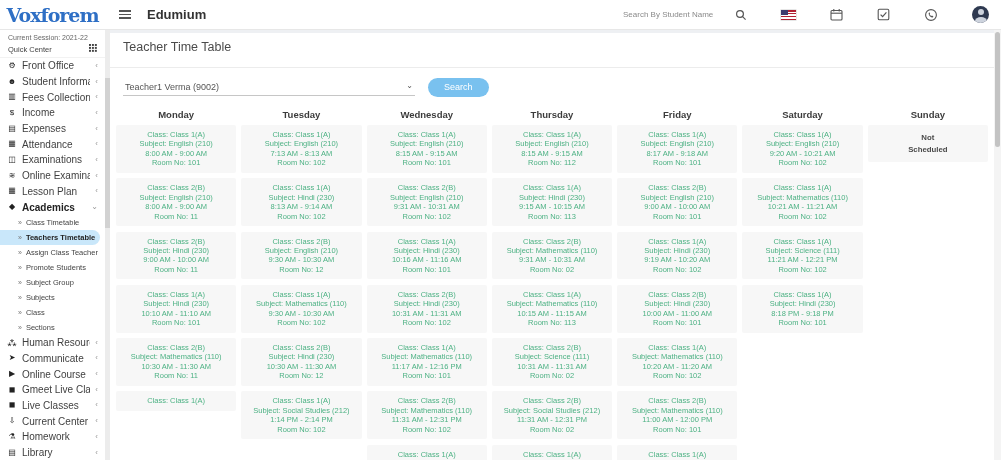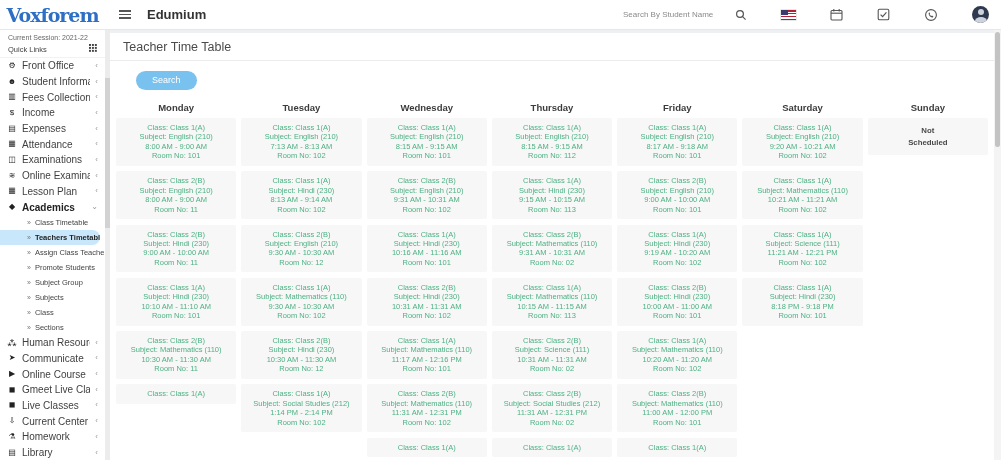--- a/index.html
+++ b/index.html
@@ -38,40 +38,40 @@
   .session { padding:4px 8px 1px; font-size:7px; color:#666; white-space:nowrap; }
   .quick-links { padding:2px 8px 3px; display:flex; justify-content:space-between; align-items:center;
                  color:#444; font-size:7.5px; border-bottom:1px solid #f2f2f2; }
   .menu-item { height:15.7px; display:flex; align-items:center; padding:0 7px; gap:5px; cursor:pointer; }
   .mi-icon { width:10px; flex:none; font-size:8px; color:#222; text-align:center; line-height:1; }
   .mi-label { flex:1; font-size:10px; color:#3f3f3f; white-space:nowrap; overflow:hidden; }
   .menu-item.expanded .mi-label { font-weight:bold; color:#222; }
   .mi-chevron { flex:none; color:#999; font-size:8px; line-height:1; }
   .mi-chevron.closed::before { content:"\2039"; }
   .mi-chevron.open::before { content:"\2304"; }
-  .submenu-item { height:15px; display:flex; align-items:center; gap:4px; padding-left:27px;
+  .submenu-item { height:15px; display:flex; align-items:center; gap:4px; padding-left:18px;
                   cursor:pointer; color:#444; }
   .smi-arrow { color:#777; font-size:7px; }
   .smi-arrow::before { content:"\00BB"; }
   .smi-label { font-size:7.5px; white-space:nowrap; overflow:hidden; }
   .submenu-item.active { background:#c9e7fa; border-radius:0 10px 10px 0; margin-right:5px; }
   .submenu-item.active .smi-label { font-weight:bold; color:#222; }
 
   
   .side-scroll { position:absolute; top:30px; left:105px; width:5px; bottom:0; background:#ececec; cursor:pointer; }
   .side-scroll .thumb { position:absolute; top:48px; left:0; width:5px; height:150px; background:#d2d2d2; }
   .main-scroll { position:absolute; top:30px; right:0; width:7px; bottom:0; background:#f4f4f4; cursor:pointer; }
   .main-scroll .thumb { position:absolute; top:2px; left:1px; width:5px; height:115px;
                         background:#c3c3c3; border-radius:3px; }
 
   
   .content { position:absolute; top:30px; left:110px; right:7px; bottom:0; background:#eef0f3;
              padding-top:3px; overflow:hidden; }
   .panel { background:#fff; min-height:100%; }
-  .page-title-bar { padding:7px 13px 6px; font-size:12.5px; color:#4b4b4b;
+  .page-title-bar { padding:7px 13px 13px; font-size:12.5px; color:#4b4b4b;
                     border-bottom:1px solid #ececec; }
   .form-area { padding:5px 13px 0; }
   .field-label { font-size:8px; font-weight:bold; color:#333; }
   .req { color:#e05c5c; margin-left:2px; }
   .select-row { display:flex; align-items:center; margin-top:5px; }
   .select { width:292px; border-bottom:1px solid #c6c6c6; font-size:9px; color:#555;
             padding:3px 2px; display:flex; justify-content:space-between; align-items:center; cursor:pointer; }
   .select .chev { color:#555; font-size:8px; }
   .select .chev::before { content:"\2304"; position:relative; top:-2px; }
   .btn-search { margin-left:13px; background:#79c1ef; color:#fff; border:none; border-radius:20px;
@@ -136,21 +136,21 @@
       </span>
       <span class="icon-btn">
           <span class="avatar"></span>
         </span>
     </div>
   </div>
 
   <div class="sidebar">
     <div class="session">Current Session: 2021-22</div>
     <div class="quick-links">
-      <span>Quick Links</span>
+      <span>Quick Center</span>
       <span>
         <svg width="8" height="8" viewBox="0 0 9 9">
             <g fill="#444">
               <rect x="0" y="0" width="2.2" height="2.2"></rect>
               <rect x="3.3" y="0" width="2.2" height="2.2"></rect>
               <rect x="6.6" y="0" width="2.2" height="2.2"></rect>
               <rect x="0" y="3.3" width="2.2" height="2.2"></rect>
               <rect x="3.3" y="3.3" width="2.2" height="2.2"></rect>
               <rect x="6.6" y="3.3" width="2.2" height="2.2"></rect>
               <rect x="0" y="6.6" width="2.2" height="2.2"></rect>
@@ -288,20 +288,24 @@
 
   <div class="side-scroll">
       <div class="thumb"></div>
     </div>
 
   <div class="content">
     <div class="panel">
       <div class="page-title-bar">Teacher Time Table</div>
       <div class="form-area">
         <div class="select-row">
+          <div class="select">
+            <span>Teacher1 Verma (9002)</span>
+            <span class="chev"></span>
+          </div>
           <button class="btn-search">Search</button>
         </div>
       </div>
       <div class="tt-grid" id="tt-grid">
           <div class="day-col">
     <div class="day-name">Monday</div>
     <div class="day-cards">
               <div class="t-card">
     <div class="tc-line">Class: Class 1(A)</div>
     <div class="tc-line">Subject: English (210)</div>

